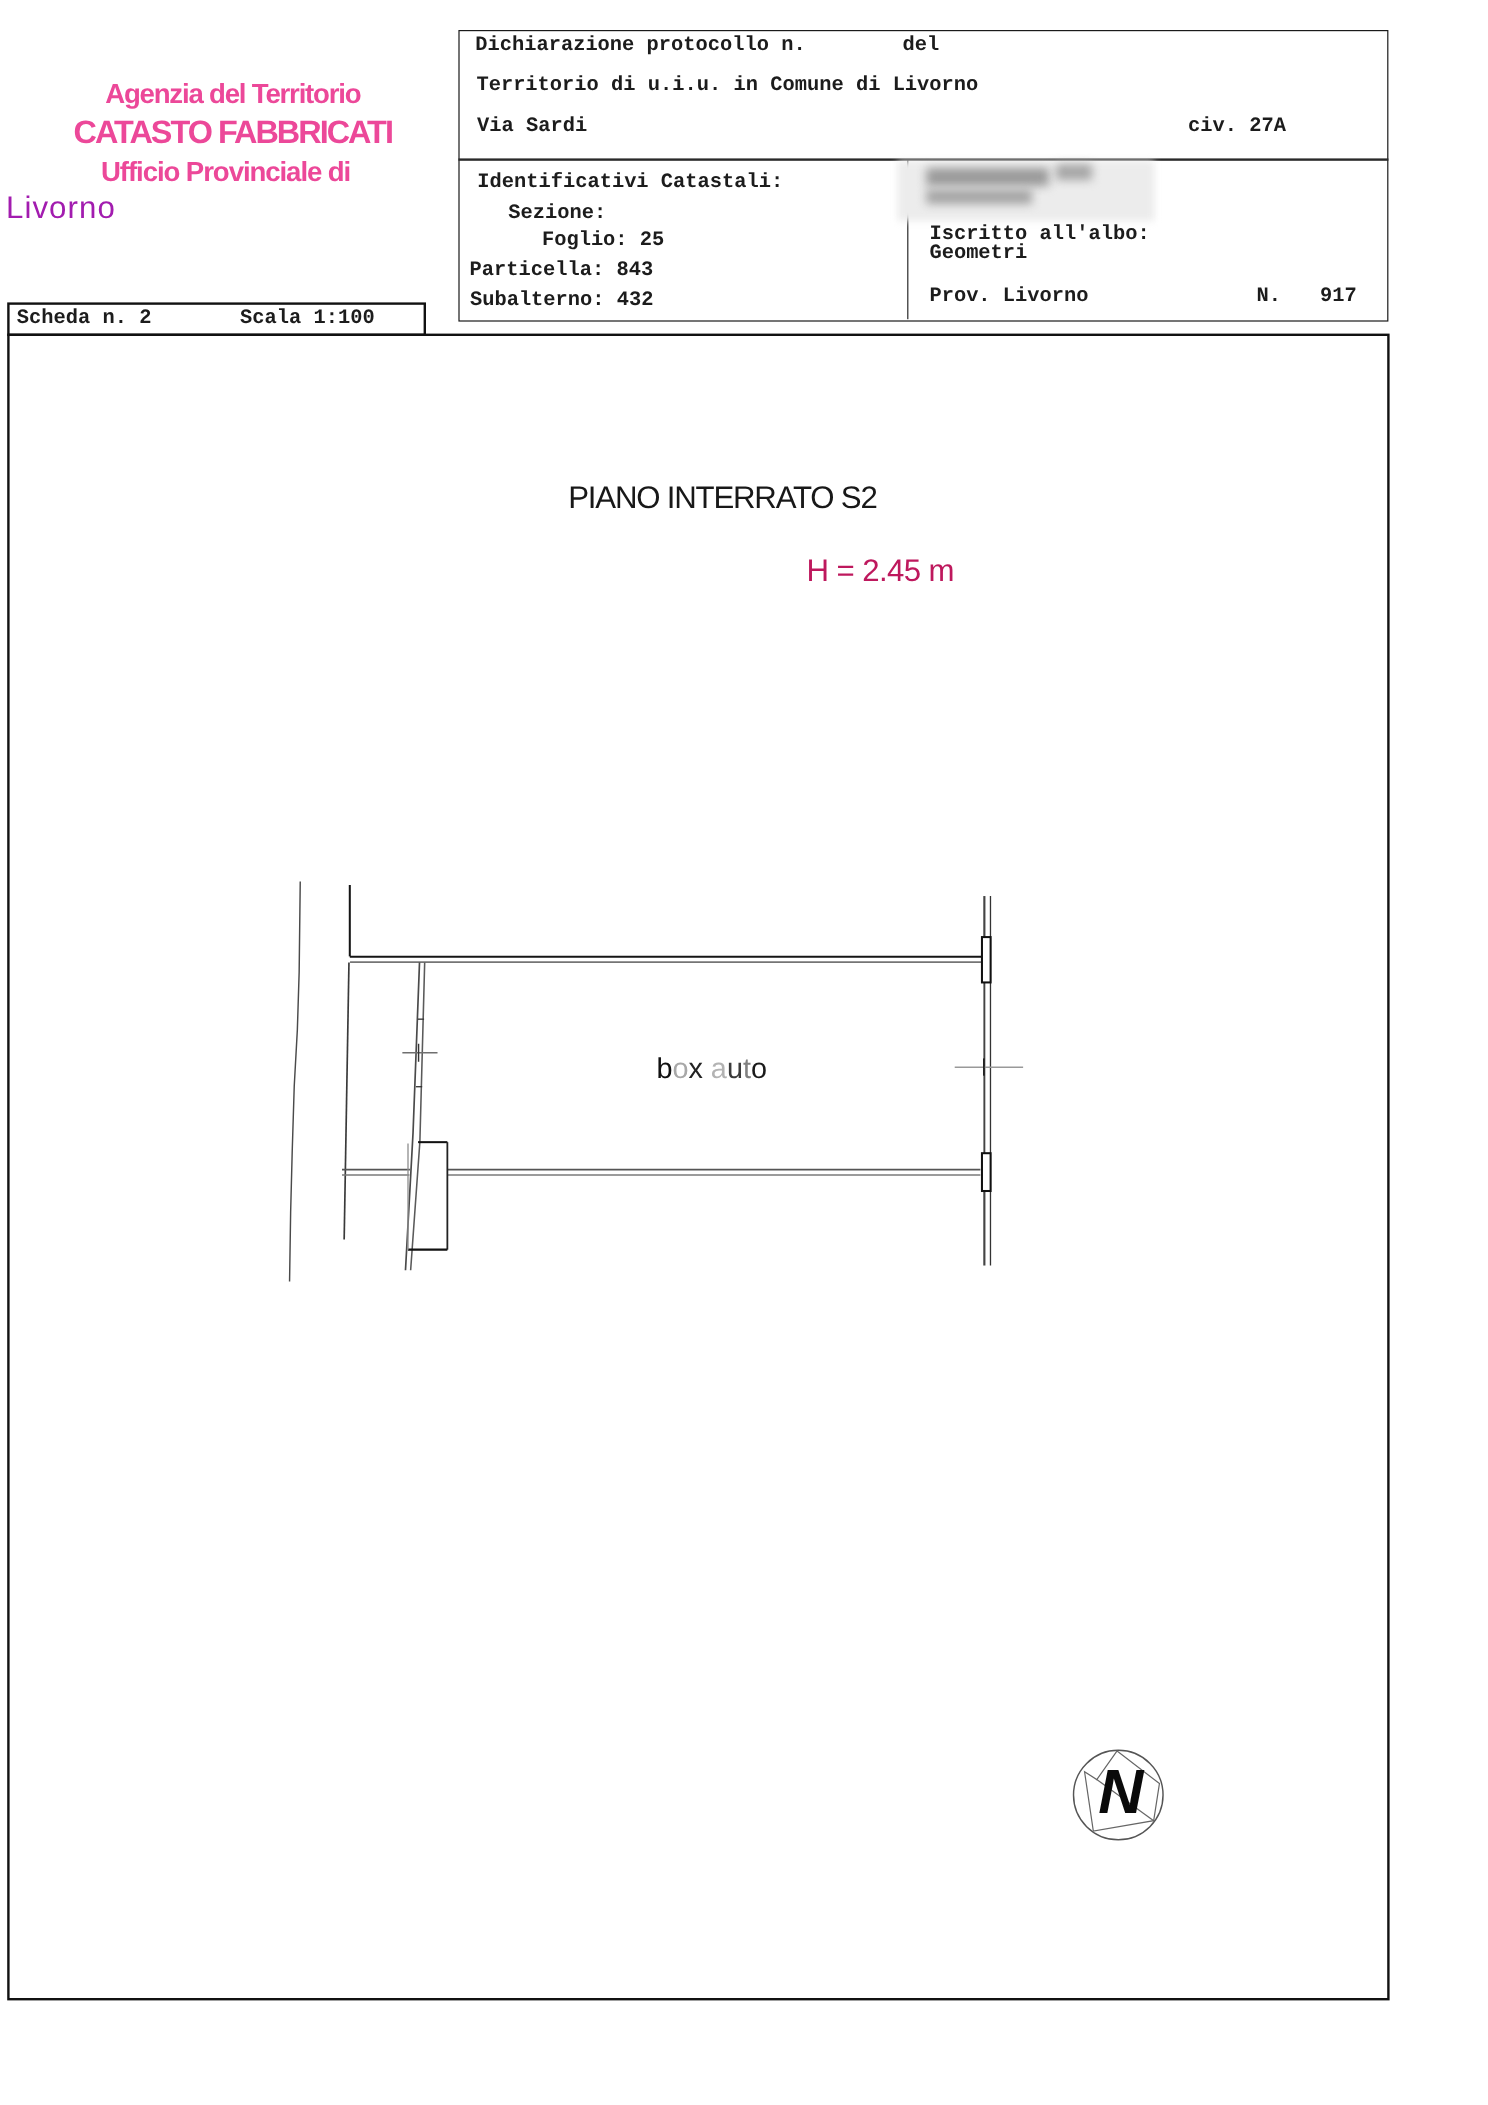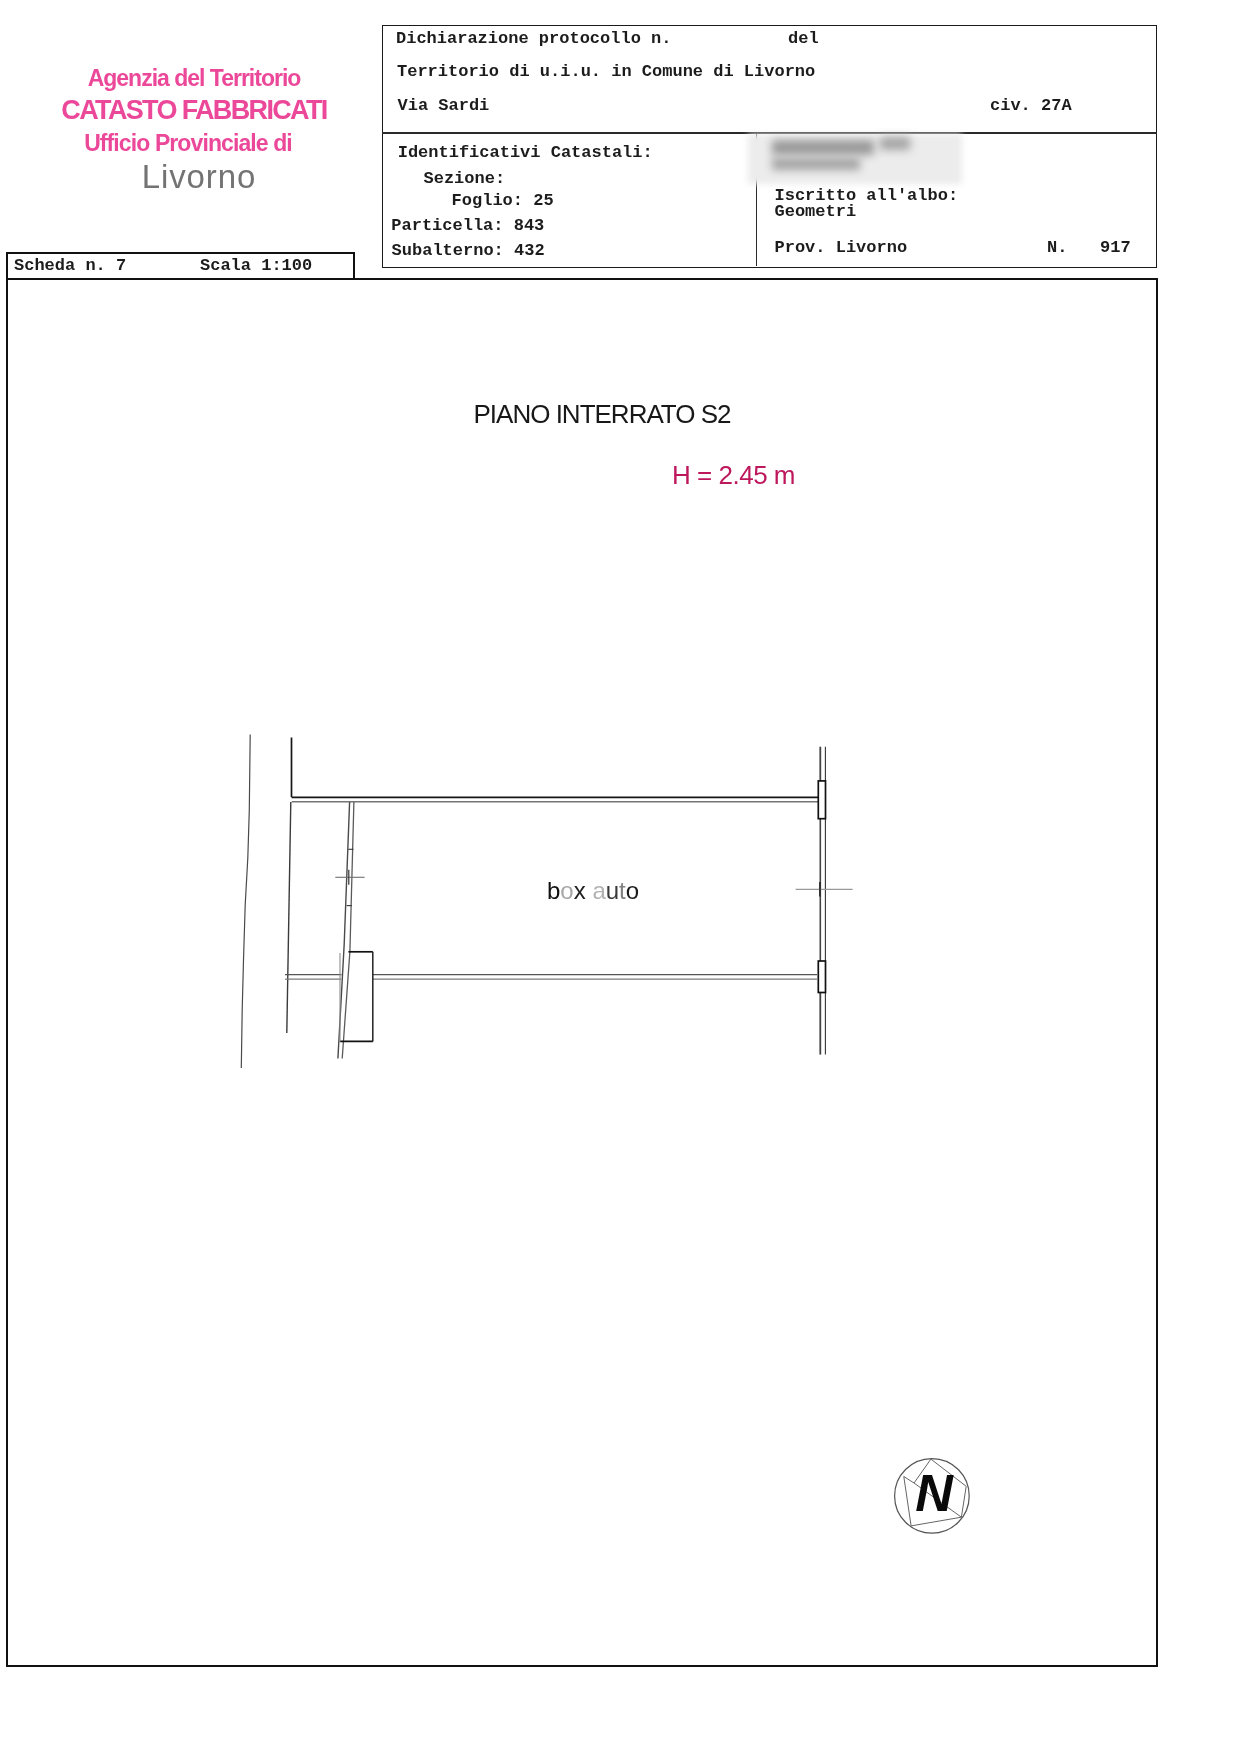--- a/index.html
+++ b/index.html
@@ -12,36 +12,36 @@
 </style>
 </head>
 <body>
 
 <div class="abs gothic" style="left:0;top:65px;width:388px;text-align:center;font-size:23px;letter-spacing:-1px;">Agenzia del Territorio</div>
 
 <div class="abs gothic" style="left:0;top:95px;width:388px;text-align:center;font-size:27px;letter-spacing:-1.65px;">CATASTO FABBRICATI</div>
 
 <div class="abs gothic" style="left:-6px;top:130px;width:388px;text-align:center;font-size:23px;letter-spacing:-0.9px;">Ufficio Provinciale di</div>
 
-<div class="abs" style="left:5px;top:158px;width:388px;text-align:center;font-size:33px;letter-spacing:0.9px;color:#737373;">Livorno</div>
+<div class="abs" style="left:5px;top:158px;width:388px;font-size:26px;letter-spacing:0.9px;color:#a21caf;">Livorno</div>
 
 <div class="abs" style="left:382px;top:25px;width:773px;height:241px;border:1.7px solid #1a1a1a;"></div>
 
 <div class="abs" style="left:382px;top:132.4px;width:775px;height:1.3px;background:#2a2a2a;"></div>
 
 <div class="abs" style="left:755.8px;top:133px;width:1.4px;height:133px;background:#2a2a2a;"></div>
 
 <div class="abs" style="left:748px;top:134px;width:214px;height:50px;background:#ececec;filter:blur(3px);"></div>
 <div class="abs" style="left:772px;top:140px;width:102px;height:15px;background:#9a9a9a;filter:blur(4px);"></div>
 <div class="abs" style="left:880px;top:137px;width:30px;height:13px;background:#a5a5a5;filter:blur(4px);"></div>
 <div class="abs" style="left:772px;top:158px;width:88px;height:12px;background:#a3a3a3;filter:blur(4px);"></div>
 
 <div class="abs mono" style="left:396px;top:29.5px;">Dichiarazione protocollo n.</div>
 
-<div class="abs mono" style="left:788px;top:29.5px;">del</div>
+<div class="abs mono" style="left:752px;top:29.5px;">del</div>
 
 <div class="abs mono" style="left:397px;top:63px;">Territorio di u.i.u. in Comune di Livorno</div>
 
 <div class="abs mono" style="left:397.5px;top:96.5px;">Via Sardi</div>
 
 <div class="abs mono" style="left:990px;top:96.5px;">civ. 27A</div>
 
 <div class="abs mono" style="left:397.7px;top:144.2px;">Identificativi Catastali:</div>
 
 <div class="abs mono" style="left:423.5px;top:170.3px;">Sezione:</div>
@@ -56,21 +56,21 @@
 Geometri</div>
 
 <div class="abs mono" style="left:774.5px;top:239.3px;">Prov. Livorno</div>
 
 <div class="abs mono" style="left:1047px;top:239.3px;">N.</div>
 
 <div class="abs mono" style="left:1100px;top:239.3px;">917</div>
 
 <div class="abs" style="left:6px;top:252px;width:345px;height:24px;border:2px solid #111;"></div>
 
-<div class="abs mono" style="left:14px;top:256.5px;">Scheda n. 7</div>
+<div class="abs mono" style="left:14px;top:256.5px;">Scheda n. 2</div>
 
 <div class="abs mono" style="left:200px;top:256.5px;">Scala 1:100</div>
 
 <div class="abs" style="left:6px;top:278px;width:1148px;height:1384.5px;border:2.4px solid #111;"></div>
 
 <div class="abs" style="left:402px;top:399px;width:400px;text-align:center;font-size:26px;letter-spacing:-1px;color:#181818;">PIANO INTERRATO S2</div>
 
 <div class="abs" style="left:395px;top:460px;width:400px;text-align:right;font-size:26px;letter-spacing:-0.5px;color:#be185d;">H = 2.45 m</div>
 
 <svg class="abs" style="left:0;top:0;" width="1240" height="1754" viewBox="0 0 1240 1754">

